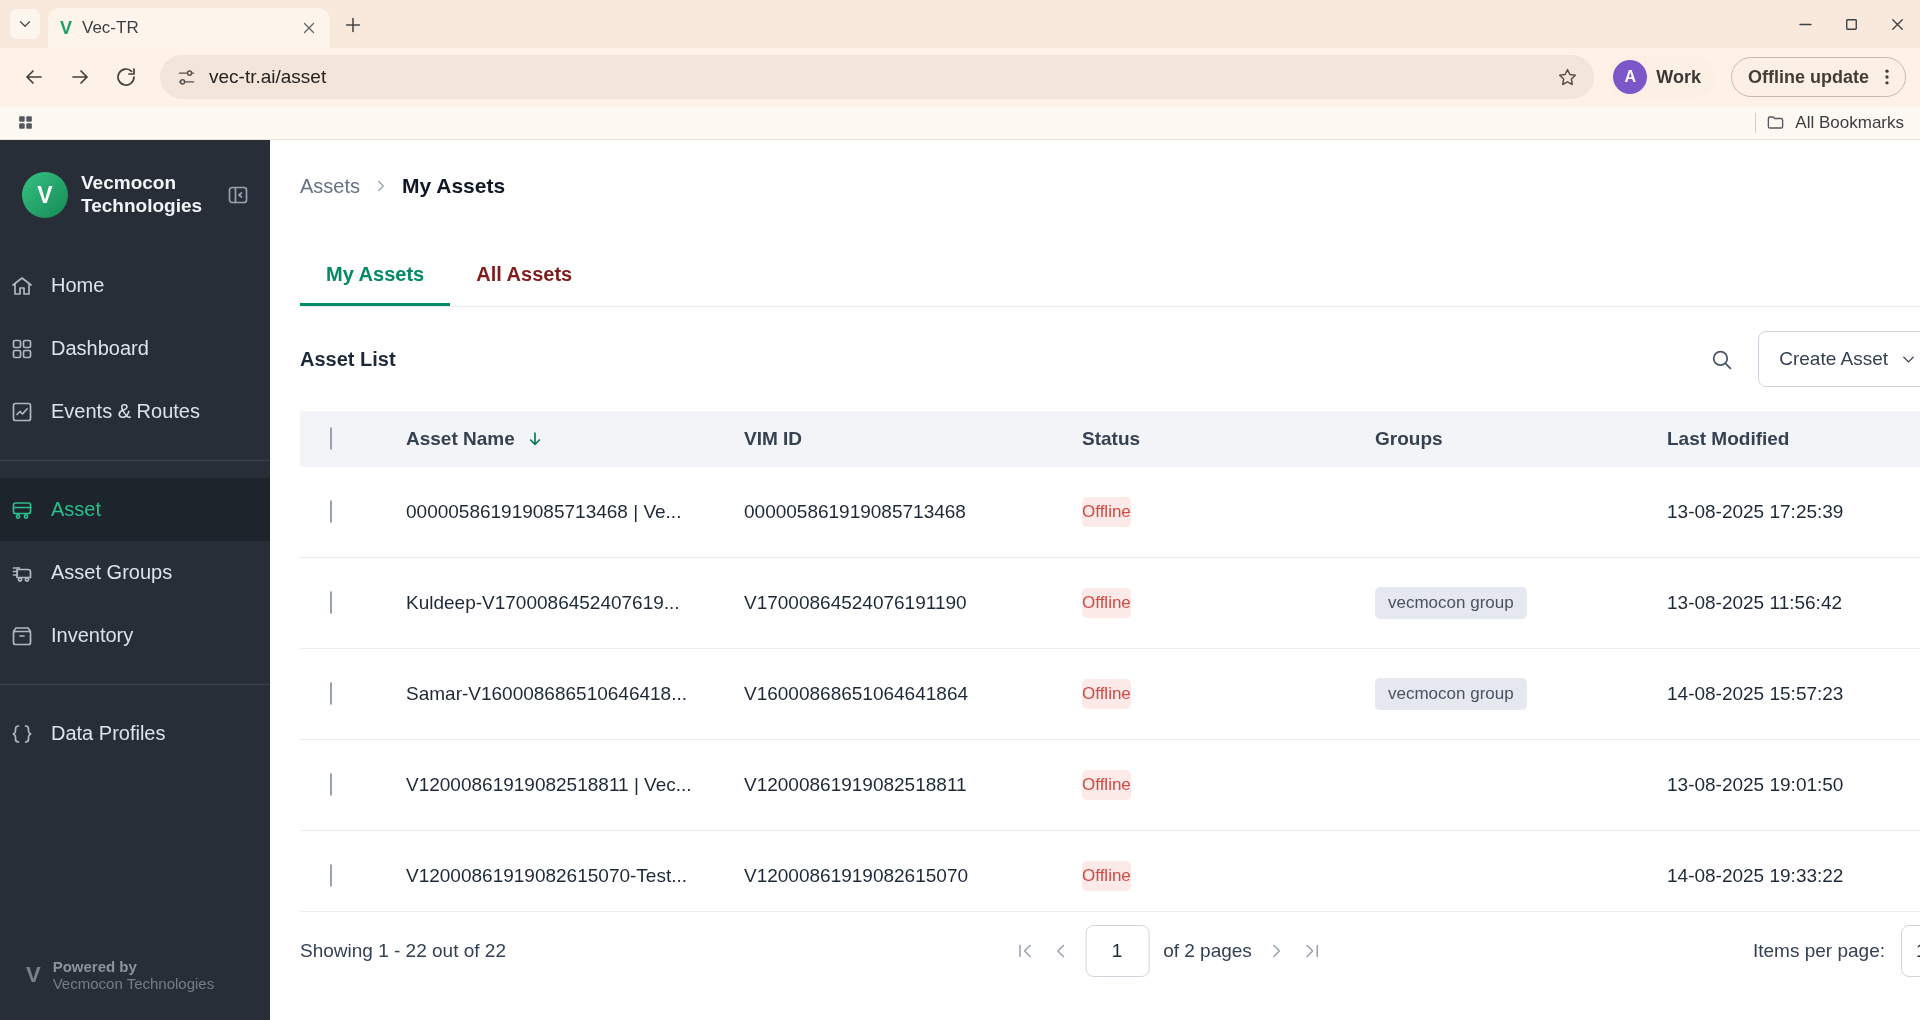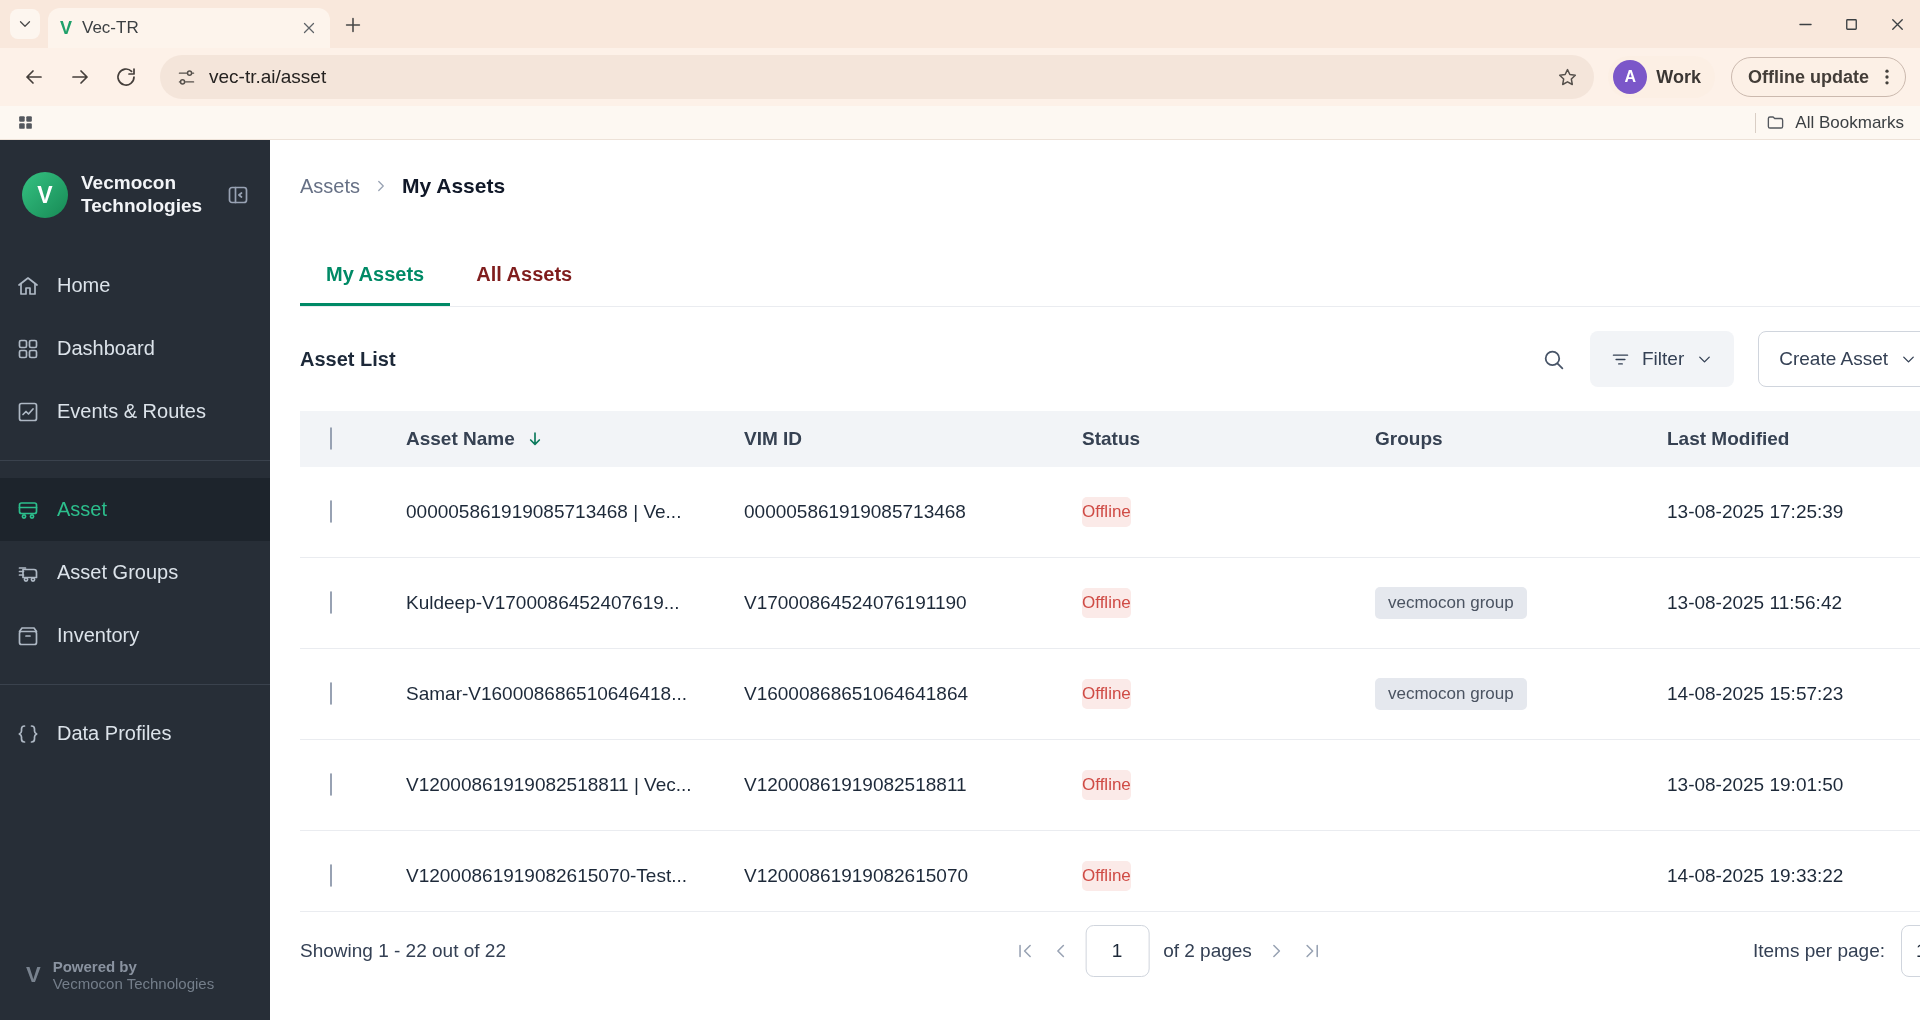--- a/index.html
+++ b/index.html
@@ -44,21 +44,21 @@
   
   .app { display:flex; height:880px; }
 
   
   .sidebar { width:270px; background:#272E37; display:flex; flex-direction:column; flex:none; }
   .side-logo-row { display:flex; align-items:center; gap:13px; padding:32px 20px 10px 22px; }
   .logo-circle { width:46px; height:46px; border-radius:50%; background:linear-gradient(135deg,#35C282,#178A55); color:#fff; font-weight:bold; font-size:23px; display:flex; align-items:center; justify-content:center; flex:none; }
   .org-name { font-size:19px; font-weight:bold; color:#F2F4F7; line-height:1.2; width:128px; }
   .collapse-btn { margin-left:auto; color:#98A2B3; } .collapse-btn svg { width:24px; height:24px; }
   .nav { margin-top:26px; }
-  .nav-item { height:63px; display:flex; align-items:center; gap:17px; padding:0 16px; font-size:20px; color:#DCE3EA; cursor:default; }
+  .nav-item { height:63px; display:flex; align-items:center; gap:17px; padding:0 10px; font-size:20px; color:#DCE3EA; cursor:default; }
   .nav-item .ic { color:#AEB8C4; flex:none; }
   .nav-item.active { background:#1D242C; color:#2CBE8C; }
   .nav-item.active .ic { color:#2CBE8C; }
   .side-divider { height:1px; background:#3A424D; margin:17px 0; }
   .side-footer { margin-top:auto; display:flex; align-items:center; gap:12px; padding:22px 26px 28px; }
   .footer-logo { font-size:22px; font-weight:bold; color:#79838F; }
   .footer-text1 { font-size:15px; font-weight:bold; color:#8A93A0; }
   .footer-text2 { font-size:15px; color:#747E8A; }
 
   
@@ -340,33 +340,20 @@
 
     <div class="list-toolbar">
       <span class="list-title">Asset List</span>
       <div class="lt-right">
         <span class="search-btn">
           <svg class="ic" viewBox="0 0 24 24">
               <circle cx="11" cy="11" r="6.5"></circle>
               <path d="M16 16l4.5 4.5"></path>
             </svg>
         </span>
-        <div class="btn btn-filter">
-          <span class="lead">
-              <svg class="ic" viewBox="0 0 24 24">
-                <path d="M4 7h16M7 12h10M10 17h4"></path>
-              </svg>
-            </span>
-          <span>Filter</span>
-          <span class="chev">
-              <svg class="ic" viewBox="0 0 24 24">
-                <path d="M6 9l6 6 6-6"></path>
-              </svg>
-            </span>
-        </div>
         <div class="btn btn-create">
           <span>Create Asset</span>
           <span class="chev">
               <svg class="ic" viewBox="0 0 24 24">
                 <path d="M6 9l6 6 6-6"></path>
               </svg>
             </span>
         </div>
         <span class="tool-icon">
           <svg class="ic" viewBox="0 0 24 24">

